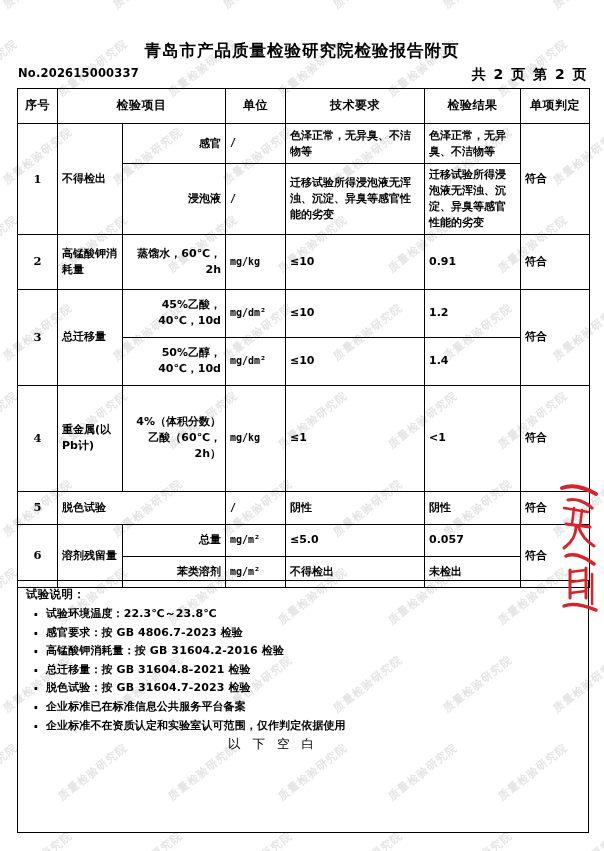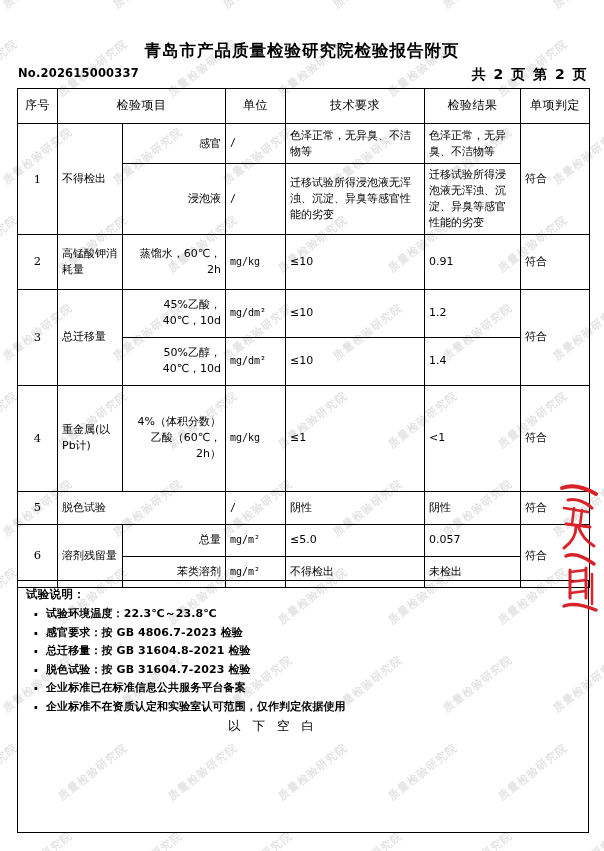--- a/index.html
+++ b/index.html
@@ -70,21 +70,21 @@
     border-collapse:collapse;
     table-layout:fixed;
     background:transparent;
     font-size:11px;
   }
   #result-table td,#result-table th{
     border:1.1px solid #000;
     padding:3px 4px;
     vertical-align:middle;
     line-height:1.45;
-    font-weight:400;
+    font-weight:700;
     color:#000;
     background:transparent;
   }
   #result-table thead th{
     text-align:center;
     height:28px;
     font-size:12px;
     letter-spacing:0.5px;
   }
   td.c-idx{text-align:center;font-weight:600;font-family:"DejaVu Serif","Liberation Serif",serif;font-size:11.5px;}
@@ -323,20 +323,21 @@
           <td class="c-res">未检出</td>
         </tr>
       </tbody>
   </table>
 
   <div id="notes-box">
     <div id="notes-title">试验说明：</div>
     <ul class="note-list" id="note-list">
         <li>试验环境温度：22.3℃～23.8℃</li>
         <li>感官要求：按 GB 4806.7-2023 检验</li>
+        <li>高锰酸钾消耗量：按 GB 31604.2-2016 检验</li>
         <li>总迁移量：按 GB 31604.8-2021 检验</li>
         <li>脱色试验：按 GB 31604.7-2023 检验</li>
         <li>企业标准已在标准信息公共服务平台备案</li>
         <li>企业标准不在资质认定和实验室认可范围，仅作判定依据使用</li>
       </ul>
     <div id="blank-note">以 下 空 白</div>
   </div>
 
   <div id="stamp">
     <svg width="46" height="135" viewBox="0 0 46 135" xmlns="http://www.w3.org/2000/svg">

